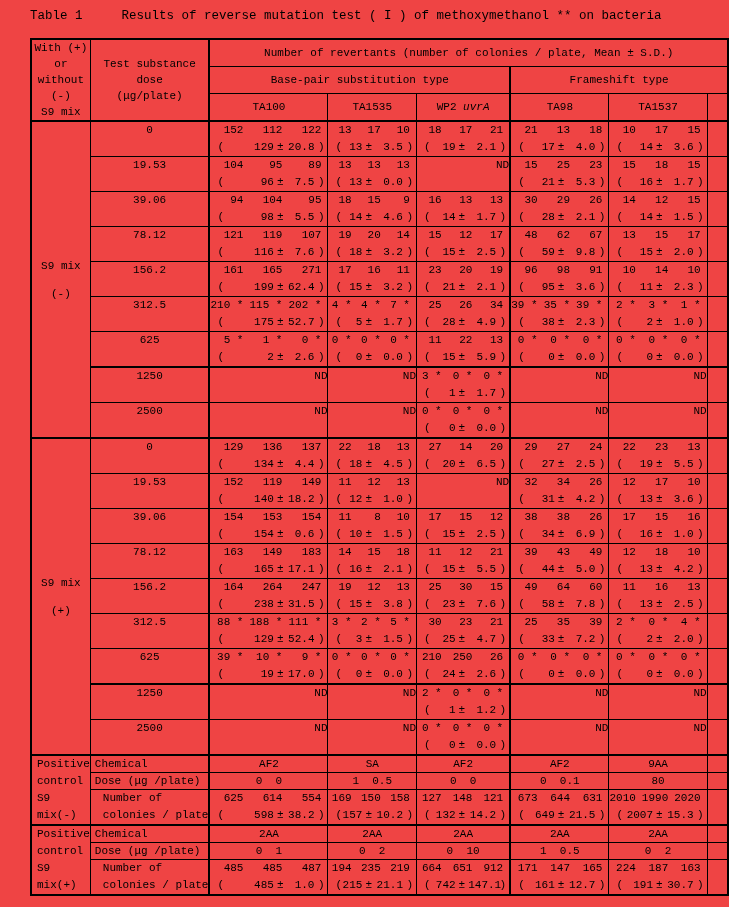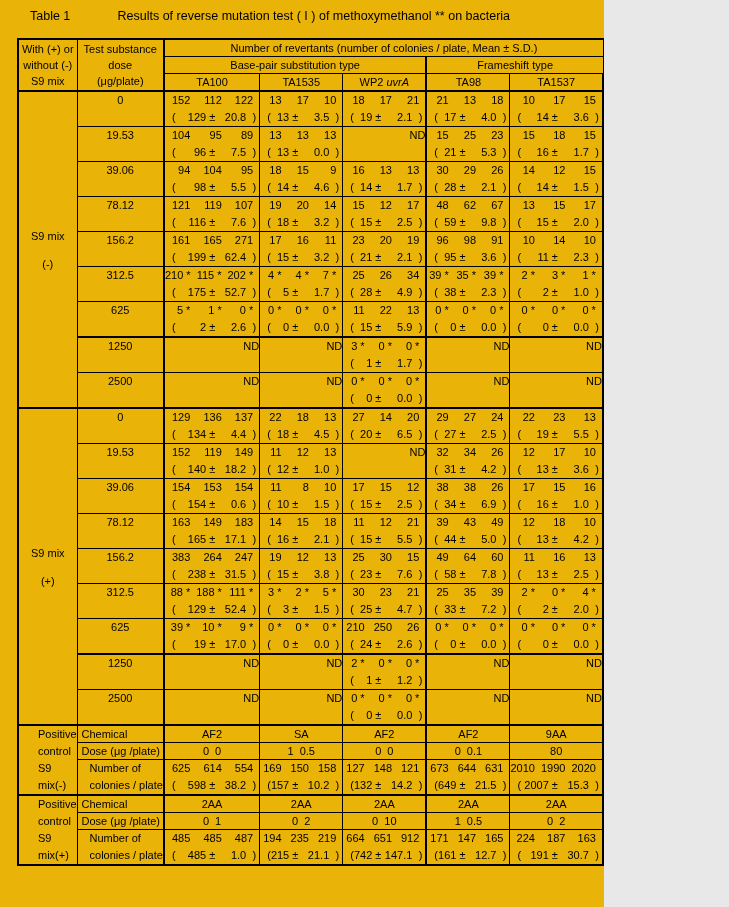--- a/index.html
+++ b/index.html
@@ -1,25 +1,25 @@
 <!DOCTYPE html>
 <html><head>
 <meta charset="utf-8">
 <style>
   html,body { margin:0; padding:0; background:#e8e8e8; }
   .page {
-    width:604px; height:907px; background:#eab308; position:relative;
-    font-family:Liberation Sans, sans-serif; color:#000;
+    width:729px; height:907px; background:#ef4444; position:relative;
+    font-family:Liberation Mono, monospace; color:#000;
     overflow:hidden;
   }
   .title { position:absolute; top:9px; left:30px; font-size:12.5px; white-space:nowrap; }
   .title .t1 { display:inline-block; width:84px; }
 
   table.results {
-    position:absolute; top:38px; left:17px;
+    position:absolute; top:38px; left:30px;
     border-collapse:collapse; table-layout:fixed;
     border:2px solid #000;
   }
   td {
     border:1px solid #000; padding:0; font-size:11px; vertical-align:top;
     overflow:hidden;
   }
   tr.h16 { height:16px; }
   tr.h34 { height:34px; }
   td.hcell { text-align:center; vertical-align:middle; }
@@ -30,21 +30,21 @@
   td.dose { text-align:center; line-height:17px; }
   .vals { display:grid; grid-template-columns:1fr 1fr 1fr; line-height:17px; }
   .vals span { text-align:right; padding-right:6px; white-space:pre; }
   .stat { display:flex; line-height:17px; }
   .stat .po { padding-left:7px; }
   .stat .m  { flex:1; text-align:right; }
   .stat .pm { padding:0 3px; }
   .stat .s  { width:28px; text-align:right; }
   .stat .pc { width:10px; text-align:right; padding-right:3px; }
   .nd { text-align:right; line-height:17px; }
-  td.ctllab div { line-height:17px; padding-left:19px; }
+  td.ctllab div { line-height:17px; padding-left:5px; }
   td.rlab  { padding-left:4px; line-height:16px; white-space:nowrap; }
   td.rlab2 { padding-left:12px; line-height:17px; white-space:nowrap; }
   td.cc { text-align:center; line-height:16px; white-space:pre; }
   .bl2 { border-left-width:2px !important; }
   .bt2 { border-top-width:2px !important; }
 
   .footnotes { position:absolute; left:148px; top:864px; font-size:10.5px; }
   .fline { line-height:14px; white-space:nowrap; }
   .fline .abbr { margin-right:12px; }
   .ndnote { margin-left:52px; }
@@ -983,21 +983,21 @@
             </div>
           </td>
           <td class="empty"></td>
         </tr>
         <tr class="h34">
           <td class="dose">
             <div>156.2</div>
           </td>
           <td class="cell bl2">
             <div class="vals">
-              <span>383</span>
+              <span>164</span>
               <span>264</span>
               <span>247</span>
             </div>
             <div class="stat">
               <span class="po">(</span>
               <span class="m">238</span>
               <span class="pm">±</span>
               <span class="s">31.5</span>
               <span class="pc">)</span>
             </div>

